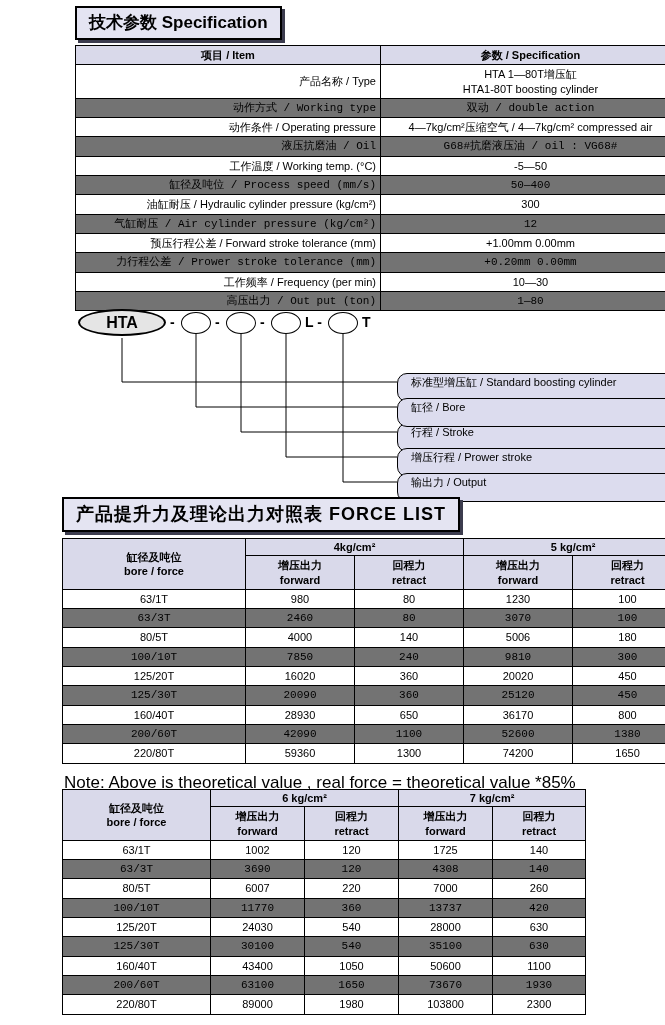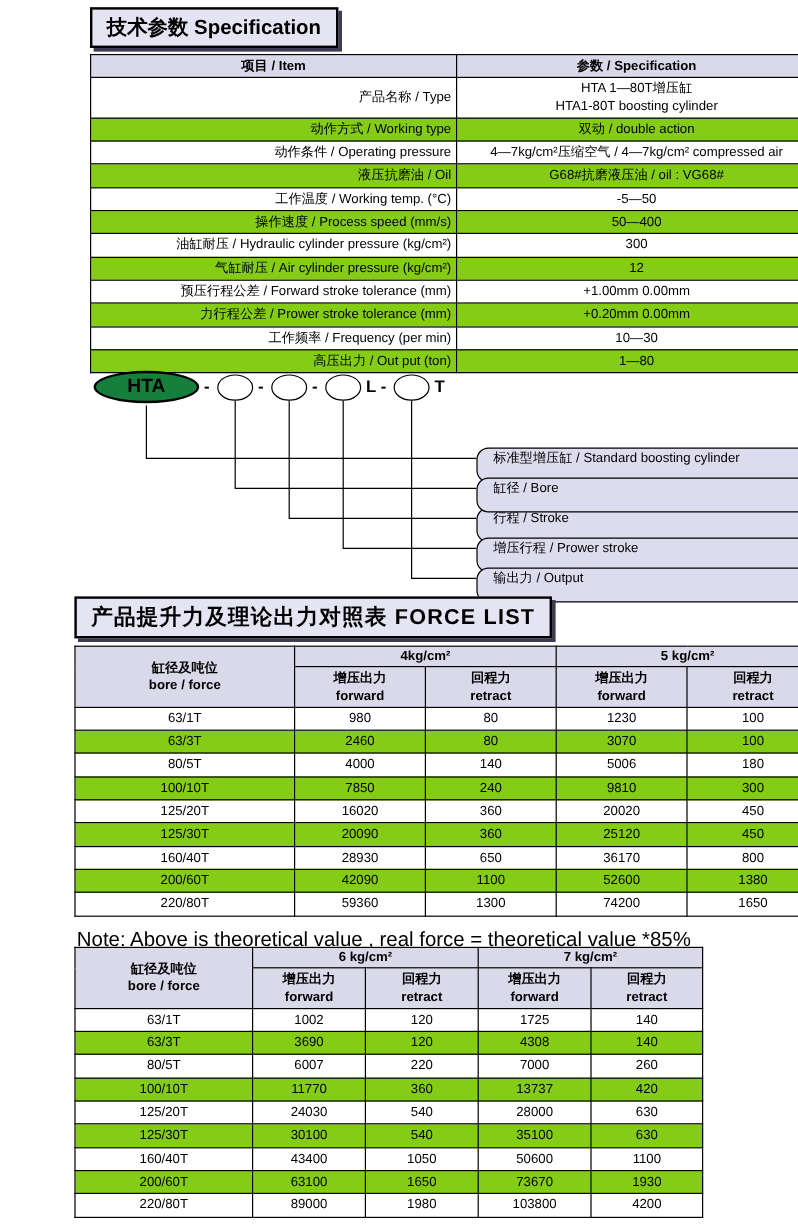--- a/index.html
+++ b/index.html
@@ -19,34 +19,34 @@
     white-space: nowrap;
   }
   #title1 { left: 35px; top: 6px; }
   #title2 { left: 22px; top: 497px; font-size: 18px; letter-spacing: 1px; }
 
   
   table { border-collapse: collapse; position: absolute; table-layout: fixed; background:#fff;padding-left:15px; }
   th, td { border: 1px solid #000; font-size: 11px; line-height: 1.3; white-space: pre-line; }
   th { background: #d9d9ea; font-weight: bold; padding: 2px 3px; text-align: center; }
   td { padding: 2px 4px; text-align: center; }
-  tr.shaded td { background: #84cc16; }
+  tr.shaded td { background: #737373; font-family: Liberation Mono, monospace; }
 
   
   #specTable { left: 35px; top: 45px; width: 606px; }
   #specTable td:first-child { text-align: right; padding-left: 5px; }
   #specTable th { padding: 2px 3px; }
 
   
   .mc-ellipse {
     position: absolute; left: 38px; top: 309px;
     width: 88px; height: 27px;
     border: 2px solid #000; border-radius: 50%;
     text-align: center; line-height: 24px;
-    font-size: 16px; font-weight: bold; background: #15803d;
+    font-size: 16px; font-weight: bold; background: #e5e5e5;
   }
   .mc-circle {
     position: absolute; top: 312px;
     width: 30px; height: 22px;
     border: 1px solid #000; border-radius: 50%;
     background: #fff;
   }
   .mc-text {
     position: absolute; top: 314px;
     font-size: 14px; font-weight: bold; white-space: nowrap;
@@ -104,21 +104,21 @@
         </tr>
         <tr class="shaded">
           <td>液压抗磨油 / Oil</td>
           <td>G68#抗磨液压油 / oil : VG68#</td>
         </tr>
         <tr>
           <td>工作温度 / Working temp. (°C)</td>
           <td>-5—50</td>
         </tr>
         <tr class="shaded">
-          <td>操作速度 / Process speed (mm/s)</td>
+          <td>缸径及吨位 / Process speed (mm/s)</td>
           <td>50—400</td>
         </tr>
         <tr>
           <td>油缸耐压 / Hydraulic cylinder pressure (kg/cm²)</td>
           <td>300</td>
         </tr>
         <tr class="shaded">
           <td>气缸耐压 / Air cylinder pressure (kg/cm²)</td>
           <td>12</td>
         </tr>
@@ -344,18 +344,18 @@
           <td>63100</td>
           <td>1650</td>
           <td>73670</td>
           <td>1930</td>
         </tr>
         <tr>
           <td>220/80T</td>
           <td>89000</td>
           <td>1980</td>
           <td>103800</td>
-          <td>4200</td>
+          <td>2300</td>
         </tr>
       </tbody>
   </table>
 
 </div>
 
 </body></html>

